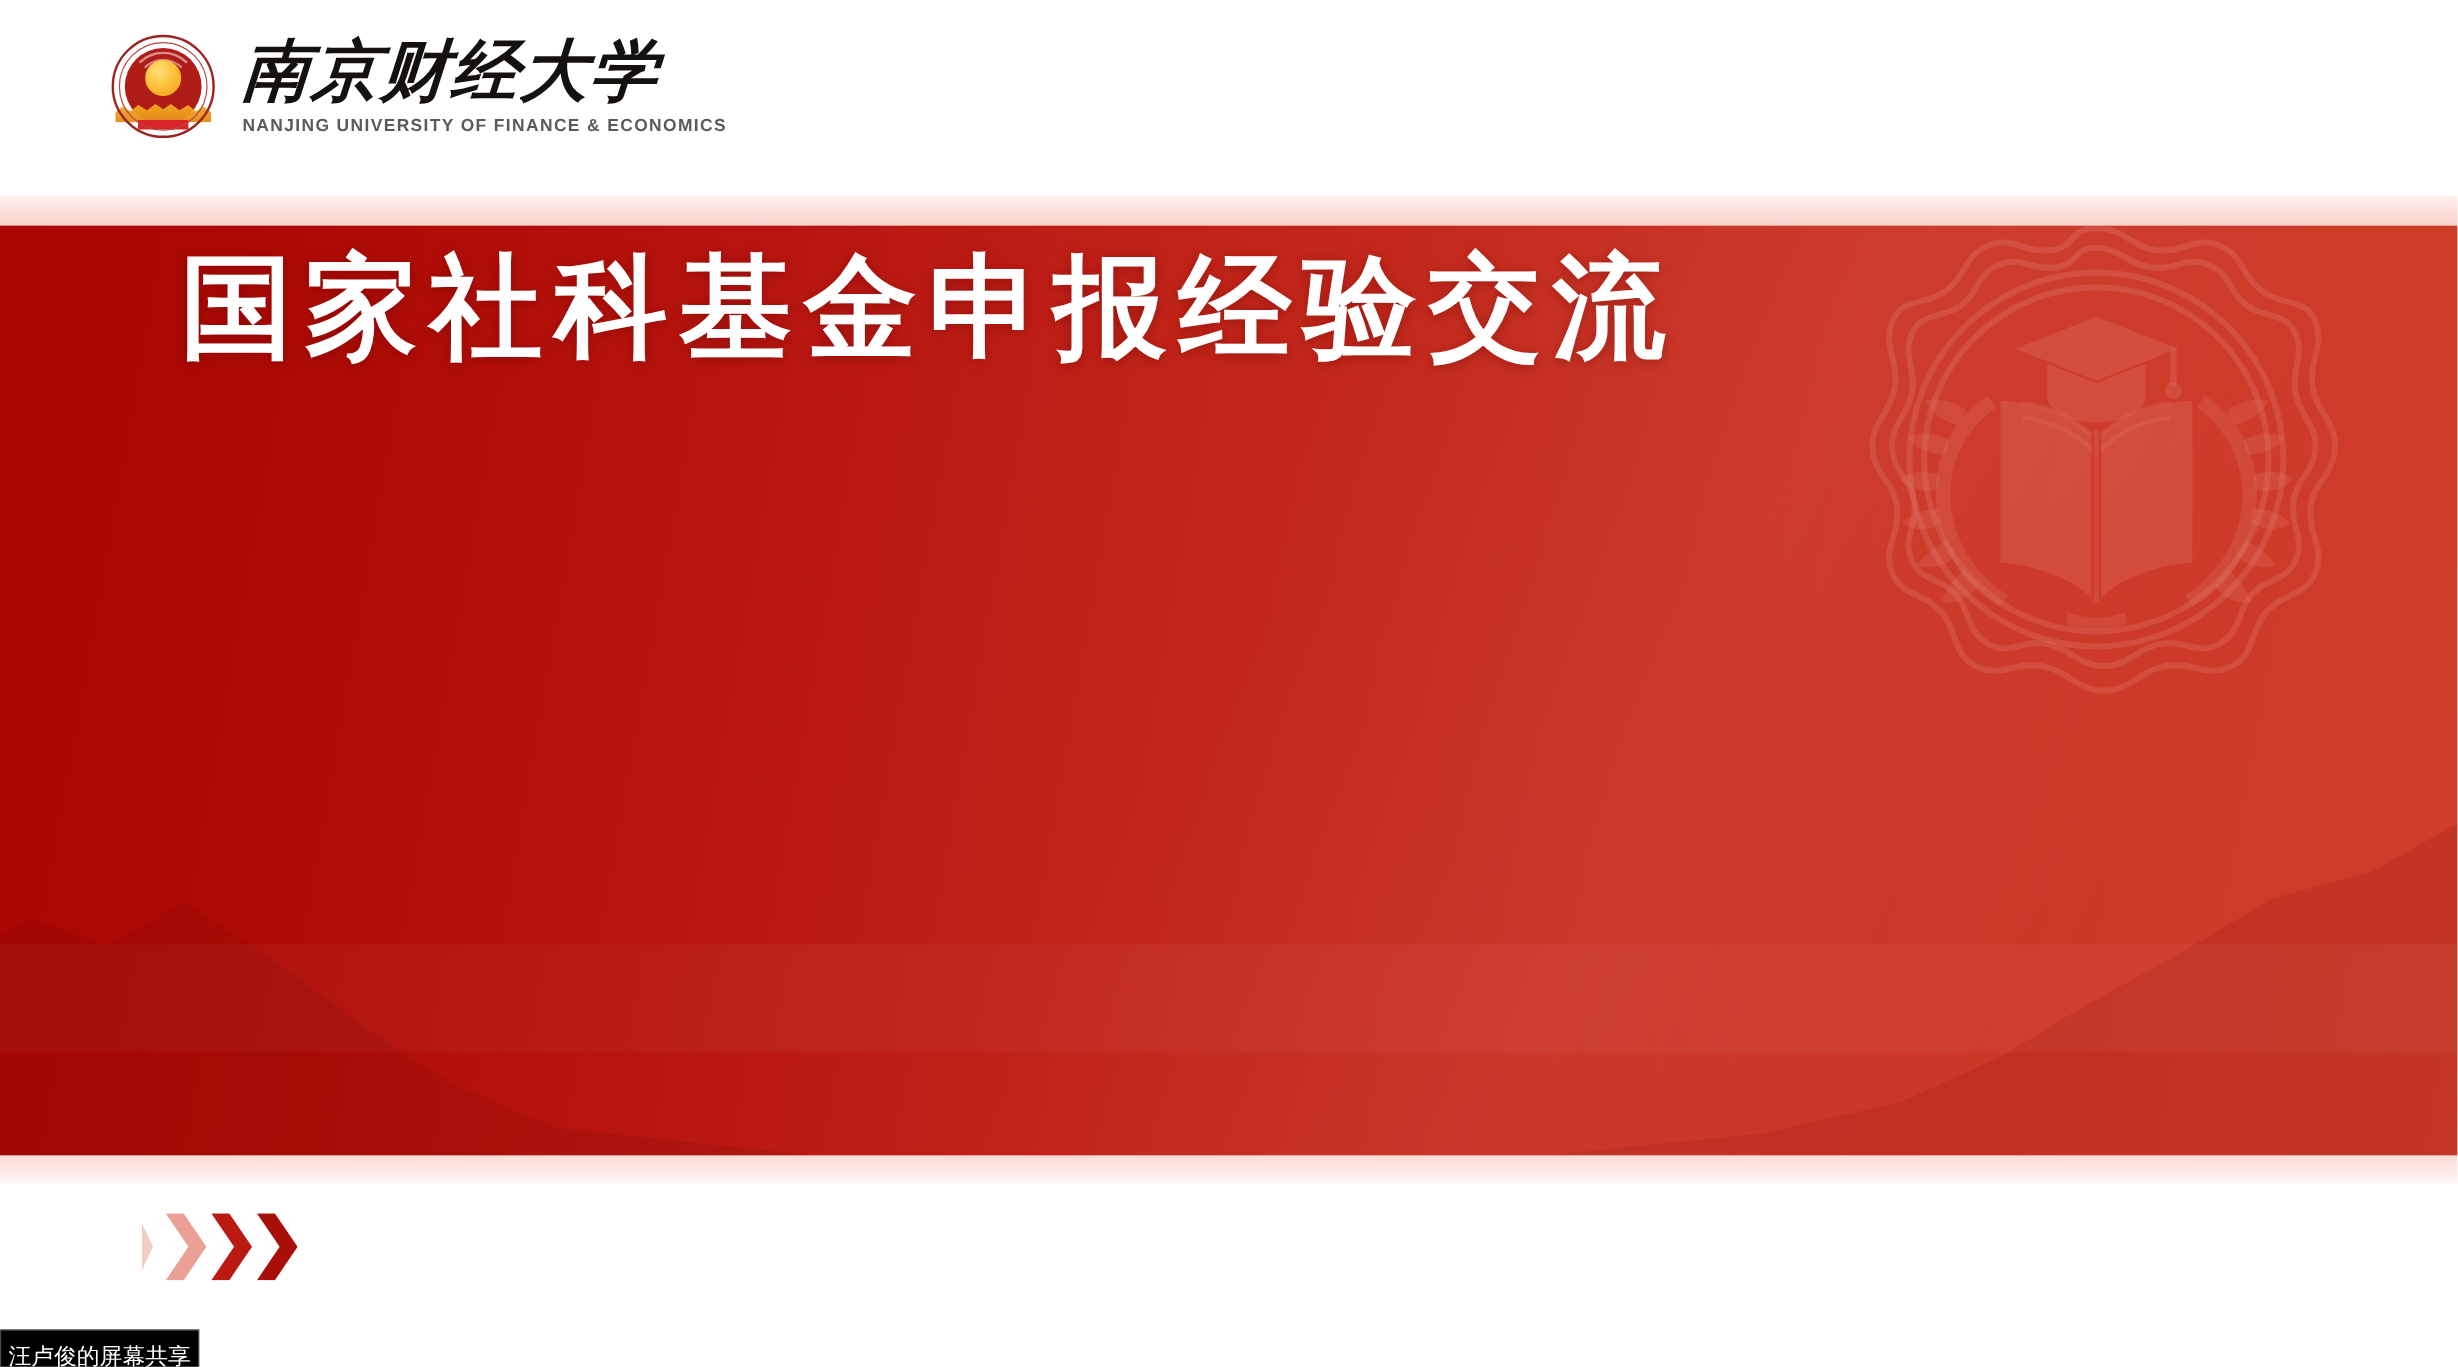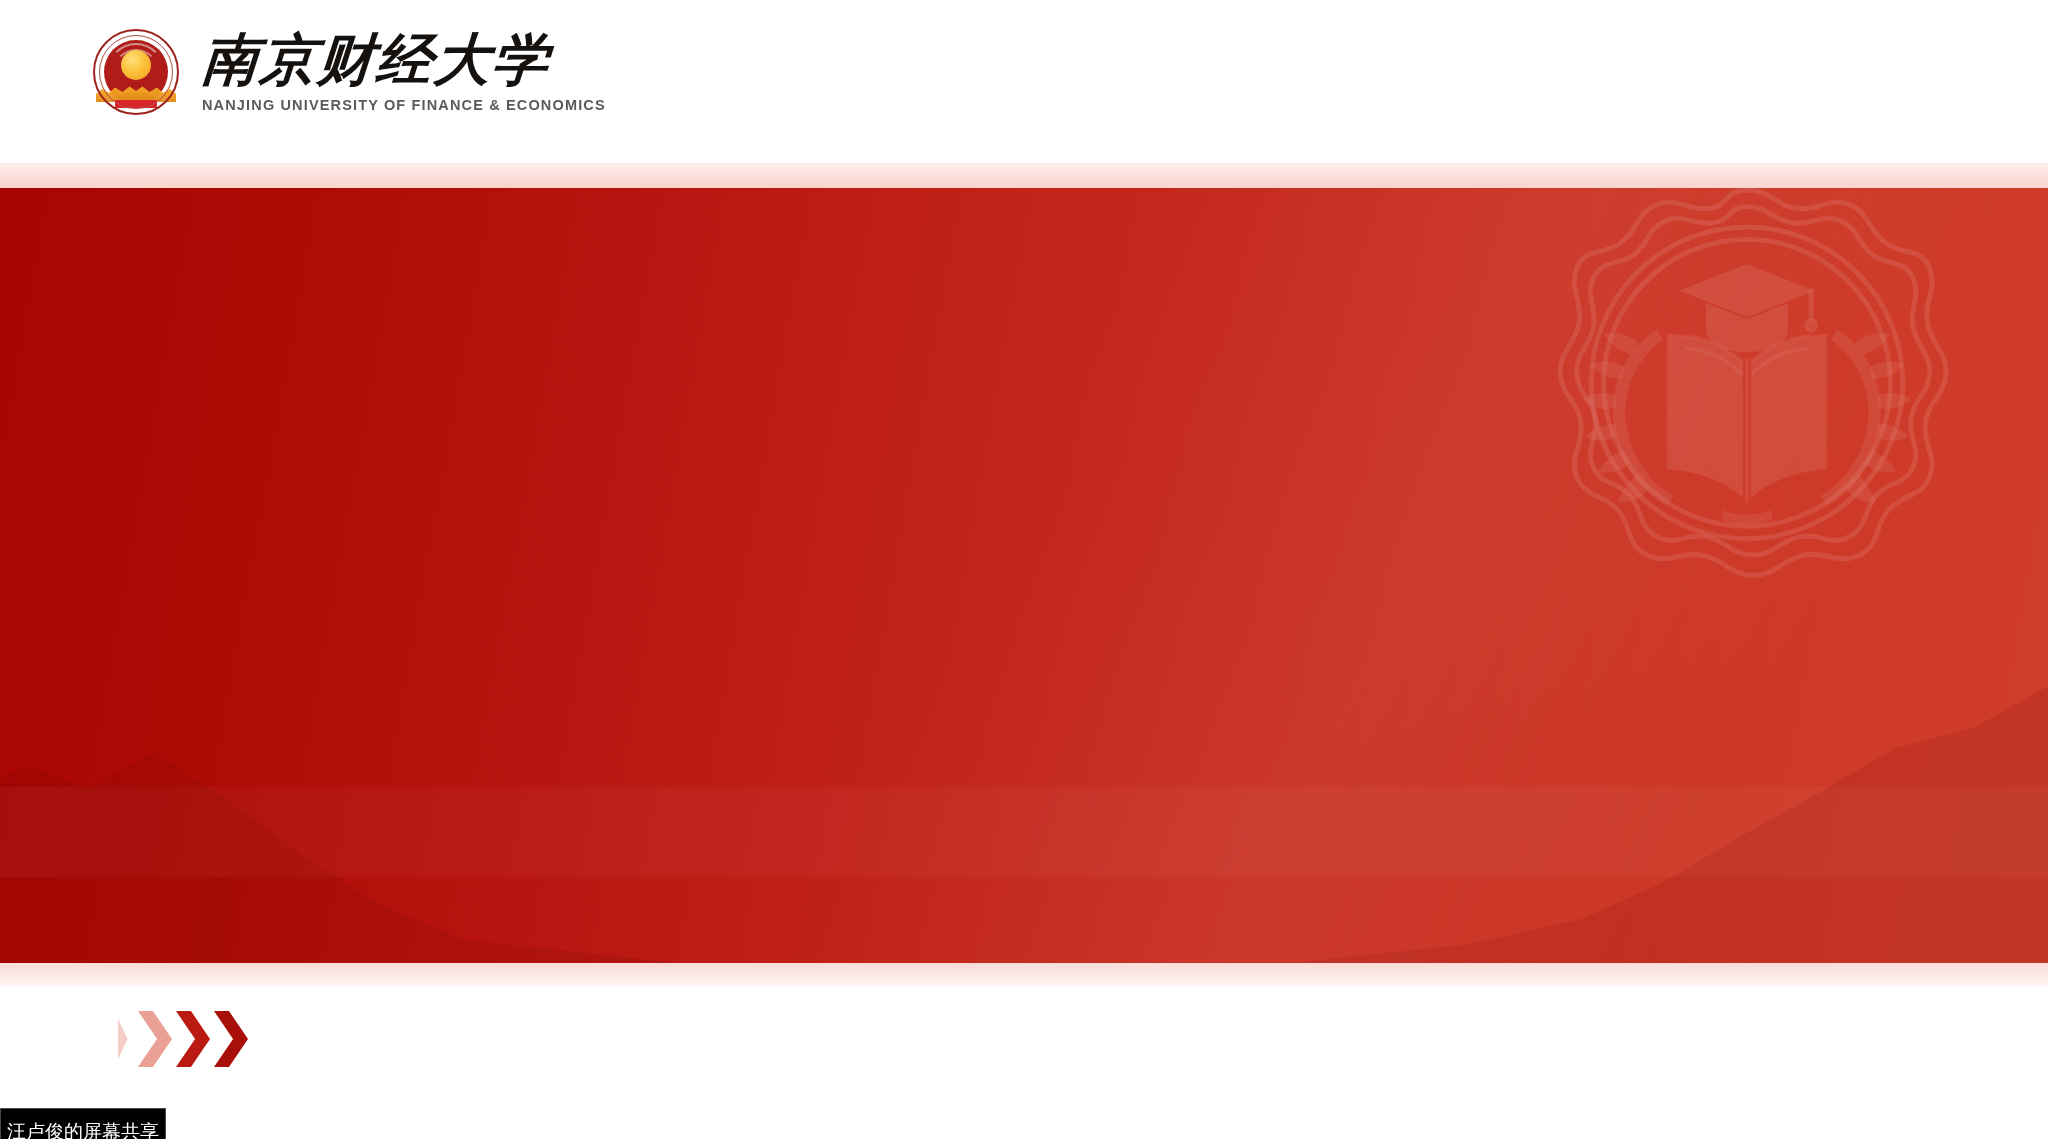--- a/index.html
+++ b/index.html
@@ -425,20 +425,21 @@
         <path d="M164 104 C170 102 176 103 180 106 C176 110 170 112 164 110 Z"></path>
         <path d="M164 118 C170 118 175 120 179 124 C174 127 168 127 163 124 Z"></path>
         <path d="M161 131 C166 133 170 137 173 141 C167 143 161 141 157 137 Z"></path>
         <path d="M154 143 C158 146 161 151 163 156 C157 157 151 154 148 149 Z"></path>
 
         <path d="M88 160 C95 163 105 163 112 160 L112 165 C105 168 95 168 88 165 Z"></path>
       </g>
     </svg>
   </div>
 
+  <div class="hero-title">国家社科基金申报经验交流</div>
 
 
   <div class="band-bottom"></div>
 
   <div class="footer">
     <div class="chevrons">
       <span class="chev c0"></span>
       <span class="chev c1"></span>
       <span class="chev c2"></span>
       <span class="chev c3"></span>

